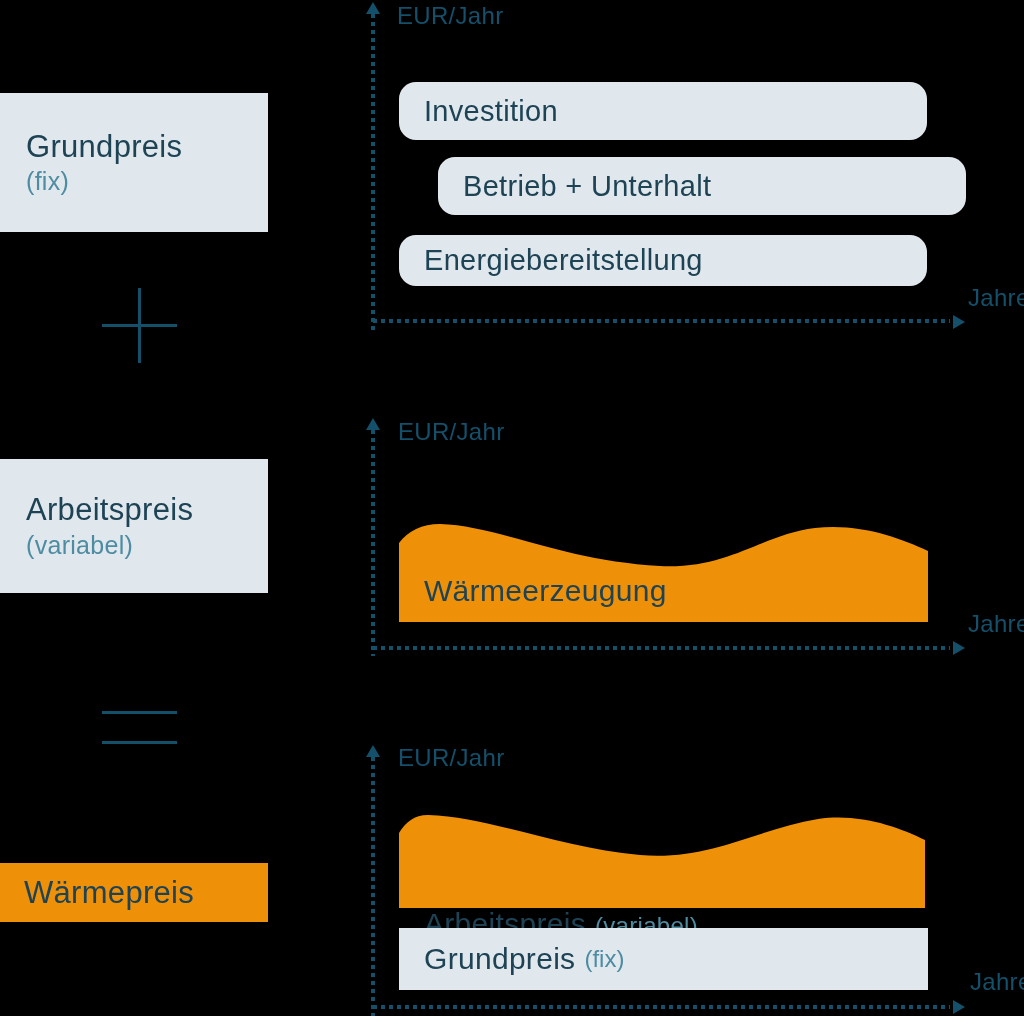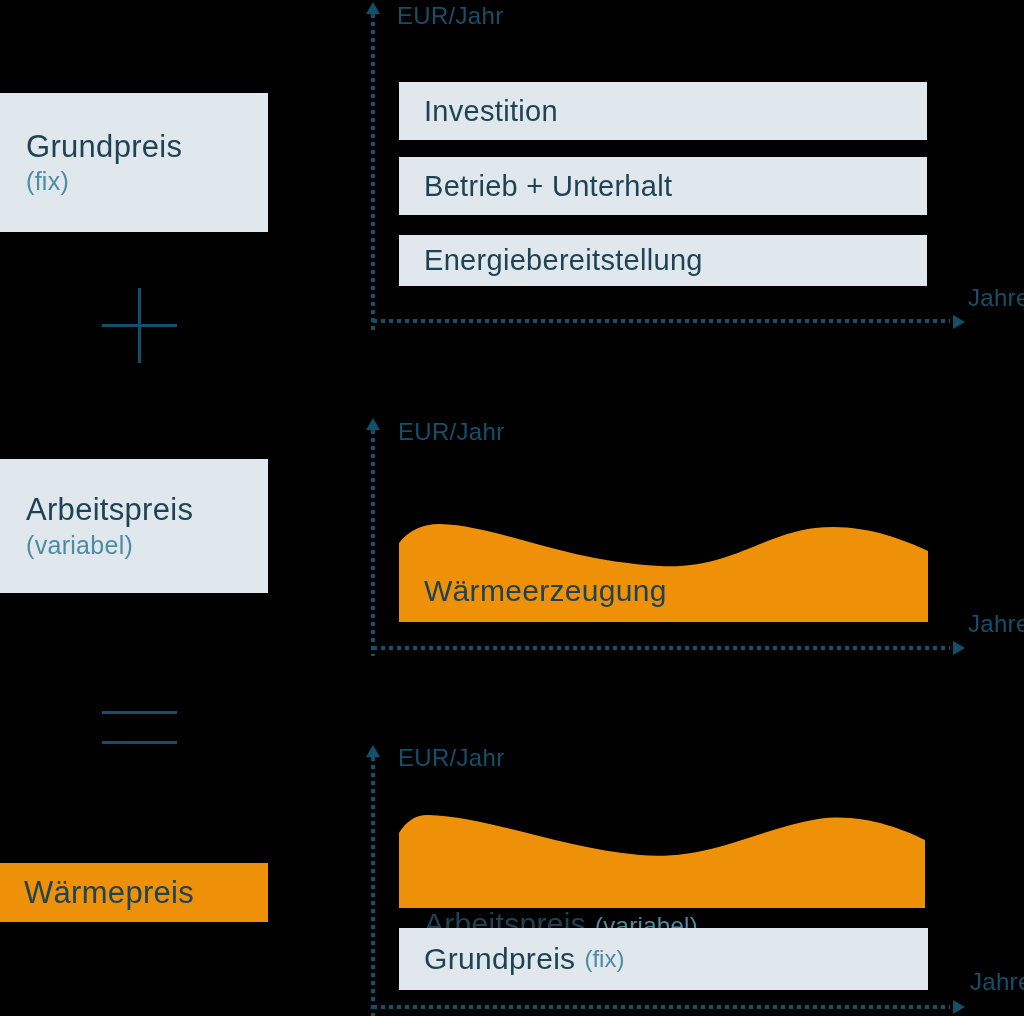--- a/index.html
+++ b/index.html
@@ -44,21 +44,21 @@
   .vaxis{width:4px;background-image:repeating-linear-gradient(to bottom,var(--axis) 0 4px,transparent 4px 8px);}
   .haxis{height:4px;background-image:repeating-linear-gradient(to right,var(--axis) 0 4px,transparent 4px 8px);}
   .arrow-up{width:0;height:0;border-left:7px solid transparent;border-right:7px solid transparent;border-bottom:12px solid var(--axis);}
   .arrow-right{width:0;height:0;border-top:7px solid transparent;border-bottom:7px solid transparent;border-left:12px solid var(--axis);}
   .axis-label{font-size:24px;font-weight:400;letter-spacing:.3px;color:var(--axis);line-height:1;}
   
   .stack-box{
     background:var(--panel);
     left:399px;width:528px;
     display:flex;align-items:center;padding-left:25px;
-    font-size:29px;letter-spacing:.3px;color:var(--ink);
+    font-size:29px;letter-spacing:.3px;color:var(--ink);border-radius:17px;
   }
   .area-label{font-size:30px;letter-spacing:.3px;color:var(--ink);line-height:1;white-space:nowrap;}
   .area-sub{font-size:24px;color:var(--teal);margin-left:9px;}
   .base-box{
     background:var(--panel);
     display:flex;align-items:center;padding-left:25px;white-space:nowrap;
   }
   .base-title{font-size:30px;letter-spacing:.3px;color:var(--ink);}
   .base-sub{font-size:24px;color:var(--teal);margin-left:9px;}
   svg{display:block;}
@@ -94,21 +94,21 @@
 <div class="abs arrow-up" style="left:366px;top:2px;"></div>
 <div class="abs vaxis" style="left:371px;top:14px;height:317px;"></div>
 <div class="abs axis-label" style="left:397px;top:4px;">EUR/Jahr</div>
 <div class="abs haxis" style="left:373px;top:319px;width:577px;"></div>
 <div class="abs arrow-right" style="left:953px;top:315px;"></div>
 <div class="abs axis-label" style="left:968px;top:286px;">Jahre</div>
 
 <div class="abs stack-box" style="top:82px;height:58px;">
   <span>Investition</span>
 </div>
-<div class="abs stack-box" style="top:157px;height:58px;">
+<div class="abs stack-box" style="top:157px;height:58px;margin-left:39px;">
   <span>Betrieb + Unterhalt</span>
 </div>
 <div class="abs stack-box" style="top:235px;height:51px;">
   <span>Energiebereitstellung</span>
 </div>
 
 <div class="abs arrow-up" style="left:366px;top:418px;"></div>
 <div class="abs vaxis" style="left:371px;top:430px;height:226px;"></div>
 <div class="abs axis-label" style="left:398px;top:420px;">EUR/Jahr</div>
 <div class="abs haxis" style="left:373px;top:646px;width:577px;"></div>

